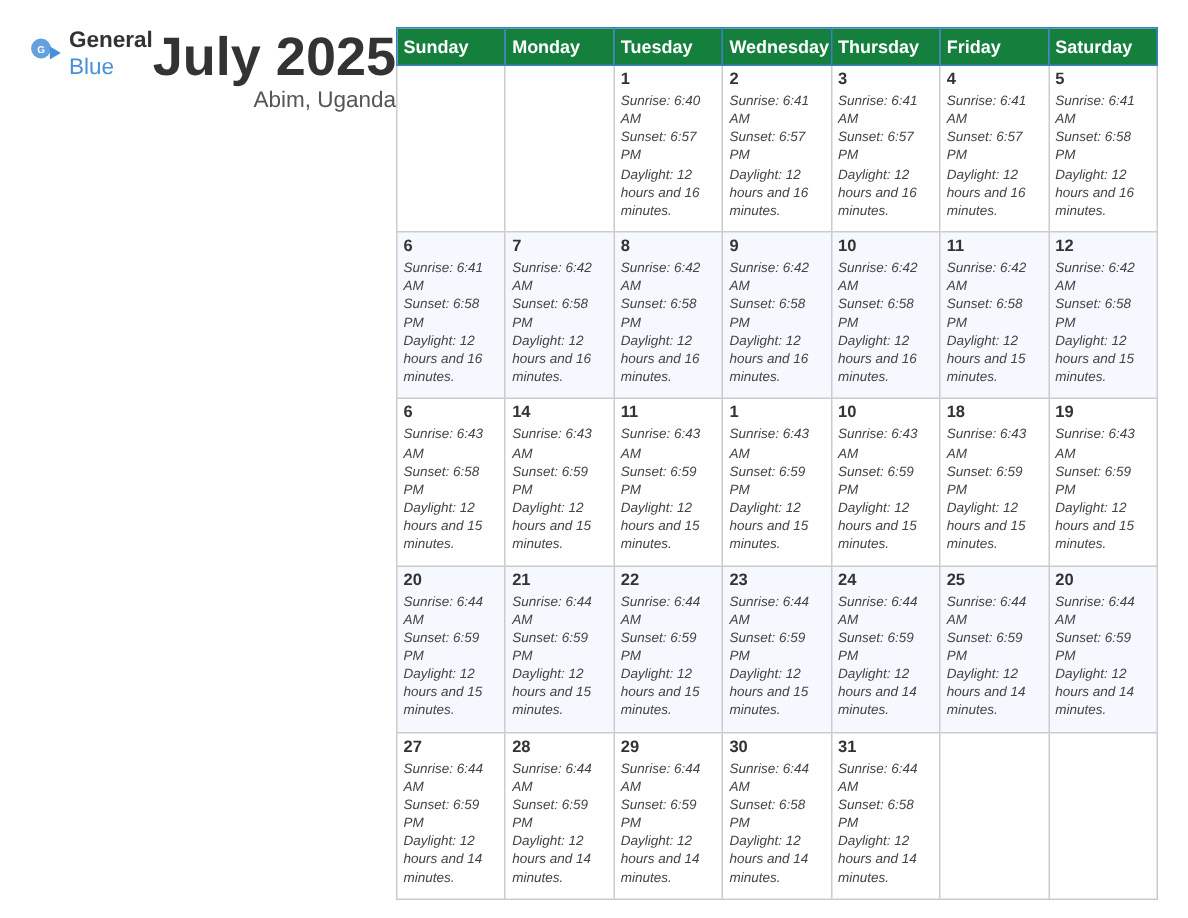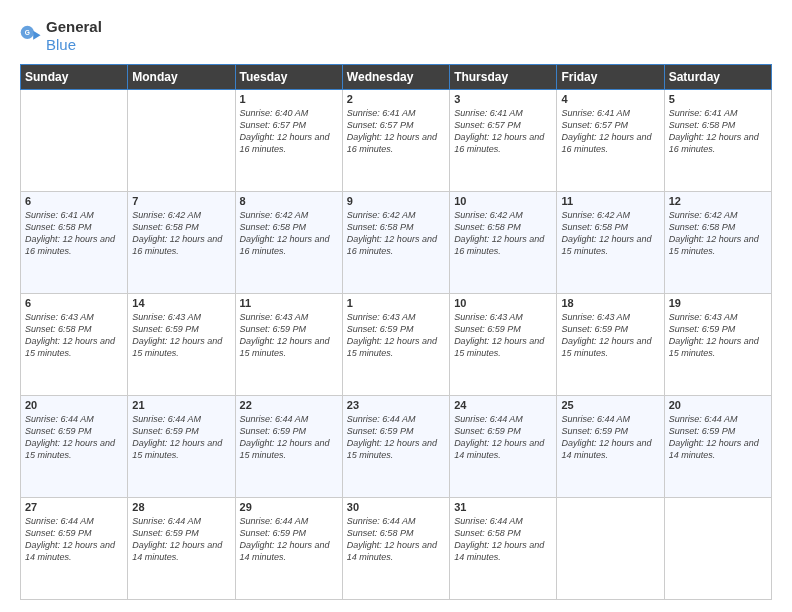--- a/index.html
+++ b/index.html
@@ -8,21 +8,21 @@
       background: #fff;
       width: 792px;
       height: 612px;
       overflow: hidden;
     }
     .page {
       width: 792px;
       height: 612px;
       padding: 18px 20px 12px 20px;
       display: flex;
-      flex-direction: column;
+      flex-direction: row;
     }
     .header {
       display: flex;
       justify-content: space-between;
       align-items: flex-start;
       margin-bottom: 10px;
     }
     .logo {
       display: flex;
       align-items: center;
@@ -84,21 +84,21 @@
     .empty-cell {
       background: #f9f9f9;
     }
     tr:nth-child(even) td {
       background: #f5f8ff;
     }
     tr:nth-child(odd) td {
       background: #ffffff;
     }
     .calendar thead tr th {
-      background-color: #404040;
+      background-color: #15803d;
     }
   </style>
 </head>
 <body>
 
 <div class="page">
   <div class="header">
     <div class="logo">
       <svg class="logo-icon" viewBox="0 0 30 30">
         <circle cx="10" cy="10" r="9" fill="#4a90d9" opacity="0.85"></circle>
@@ -107,20 +107,24 @@
       </svg>
       <div>
         <div>
           <span style="font-size:15px;font-weight:bold;color:#333;">General</span>
         </div>
         <div>
           <span style="font-size:15px;font-weight:normal;color:#4a90d9;">Blue</span>
         </div>
       </div>
     </div>
+    <div class="title-block">
+      <div class="title-month">July 2025</div>
+      <div class="title-location">Abim, Uganda</div>
+    </div>
   </div>
 
   <table class="calendar">
     <thead>
       <tr>
       <th>Sunday</th>
           <th>Monday</th>
           <th>Tuesday</th>
           <th>Wednesday</th>
           <th>Thursday</th>

